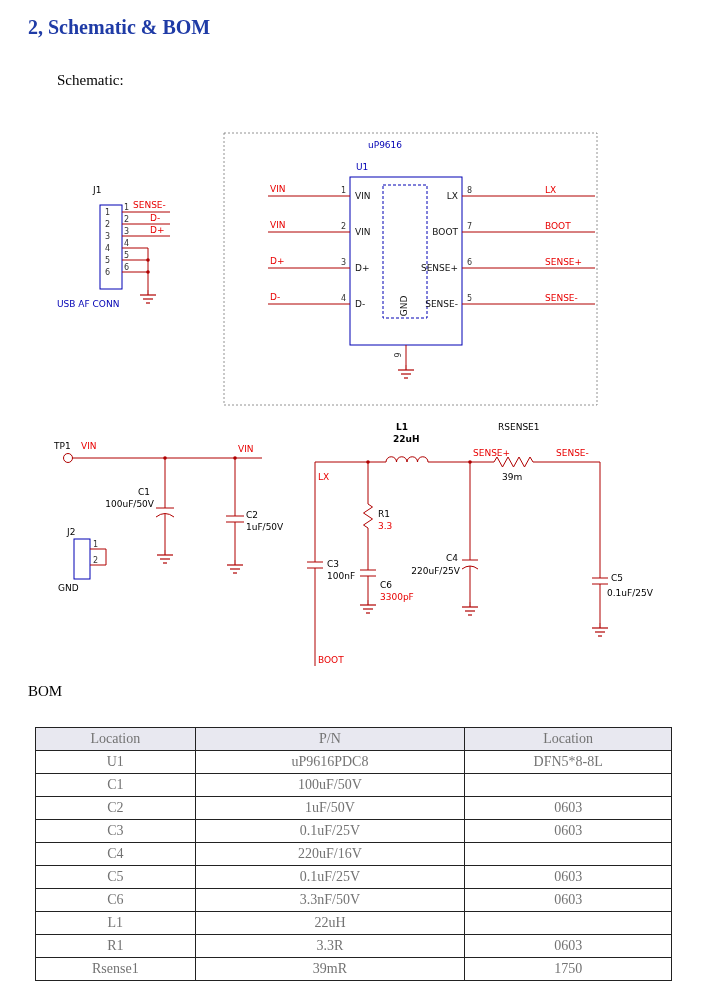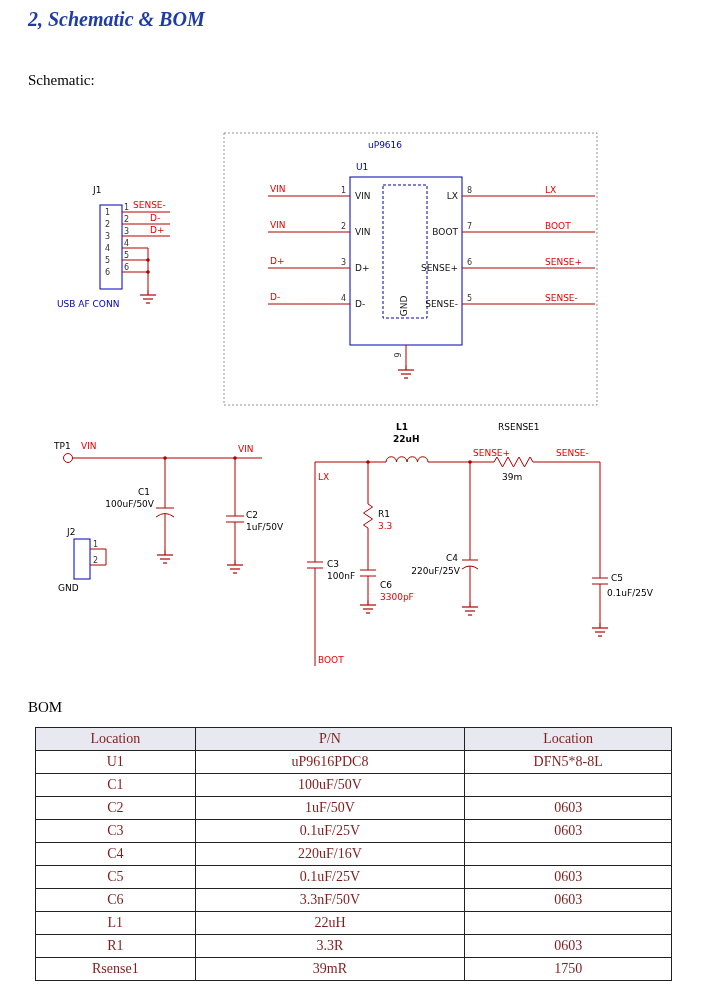--- a/index.html
+++ b/index.html
@@ -1,39 +1,39 @@
 <!DOCTYPE html>
 <html><head>
 <meta charset="utf-8">
 <style>
   * { margin:0; padding:0; box-sizing:border-box; }
   html,body { background:#ffffff; }
   .page { position:relative; width:707px; height:999px; background:#fff; overflow:hidden;
           font-family:"Liberation Serif", serif; }
-  .title { position:absolute; left:28px; top:8px; font-size:20px; font-weight:bold; color:#1f3ba6;font-style:italic; }
+  .title { position:absolute; left:28px; top:16px; font-size:20px; font-weight:bold; color:#1f3ba6; }
   .heading { position:absolute; left:28px; font-size:15px; color:#000; }
-  .schematic-heading { top:72px; }
-  .bom-heading { top:699px; }
+  .schematic-heading { top:72px;margin-left:29px; }
+  .bom-heading { top:683px; }
   svg.schematic { position:absolute; left:0; top:118px; }
   svg text { font-family:"DejaVu Sans", sans-serif; }
   .net  { fill:#e80000; font-size:9px; }
   .ref  { fill:#000000; font-size:9px; }
   .val  { fill:#000000; font-size:9px; }
   .valr { fill:#e80000; font-size:9px; }
   .blu  { fill:#0000b4; font-size:9px; }
   .pnum { fill:#333333; font-size:8px; }
   .pname{ fill:#111111; font-size:9px; }
   .bold { font-weight:bold; }
   .w    { stroke:#b00000; stroke-width:1; fill:none; }
   .part { stroke:#0000b4; stroke-width:1; fill:none; }
   .dash { stroke-dasharray:3,2; }
   .dotbox { stroke:#777; stroke-width:0.8; fill:none; stroke-dasharray:2,2; }
   .dot  { fill:#b00000; }
   .bom-table { position:absolute; left:35px; top:727px; width:637px; border-collapse:collapse;
-               font-size:14px; color:#7f1d1d; }
+               font-size:14px; color:#737373; }
   .bom-table th, .bom-table td { border:1px solid #222; text-align:center; padding:1px 4px;
                height:23px; font-weight:normal; }
   .bom-table th { background:#e8e8f0; }
 </style>
 </head>
 <body>
 
 <div class="page">
 
   <div class="title">2, Schematic &amp; BOM</div>

